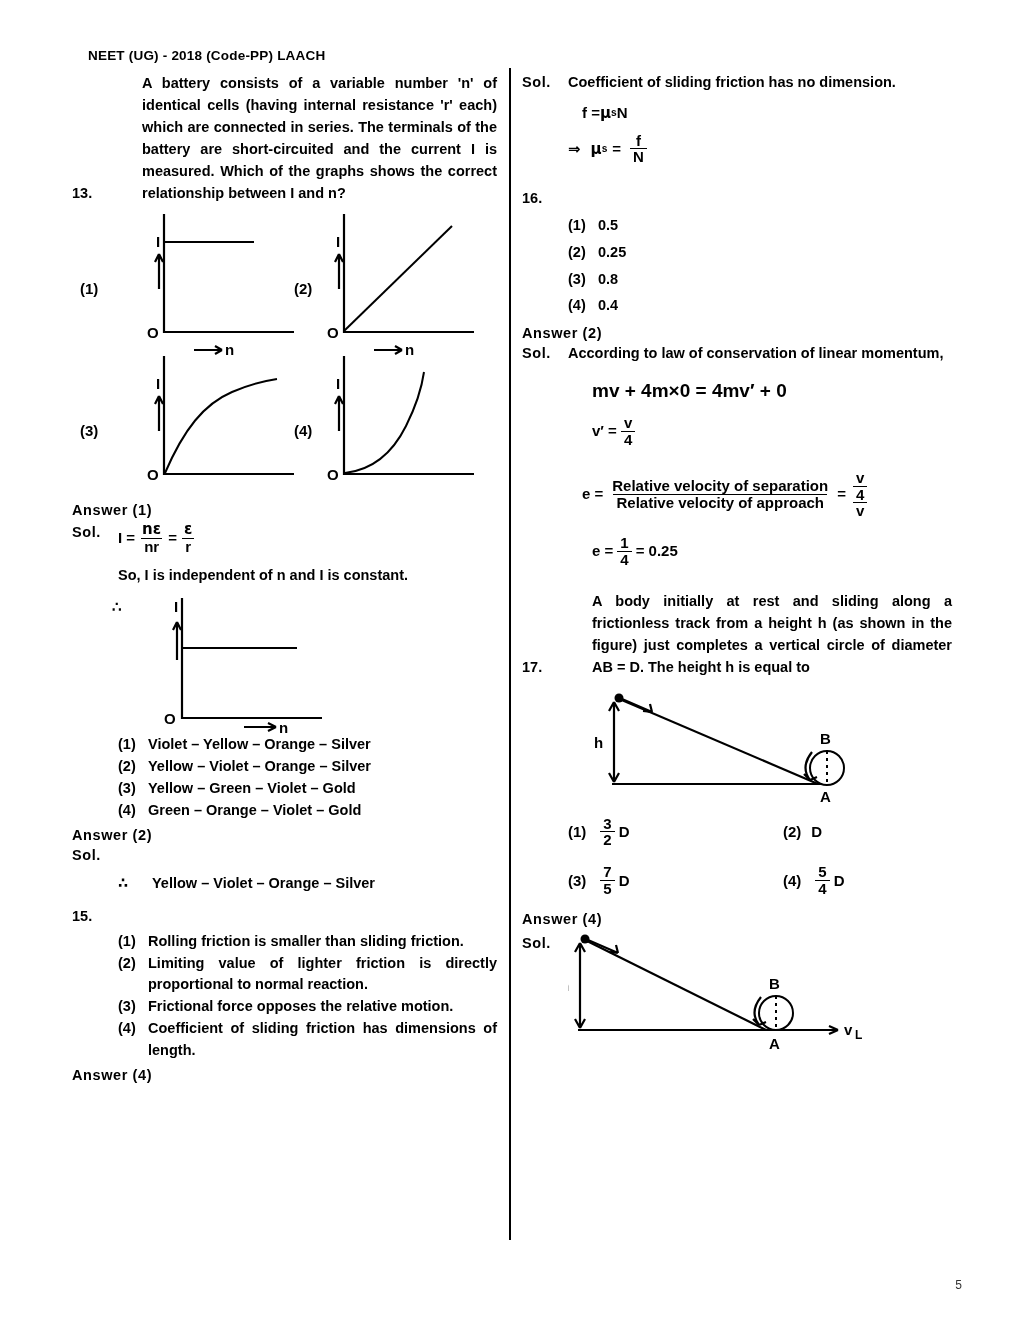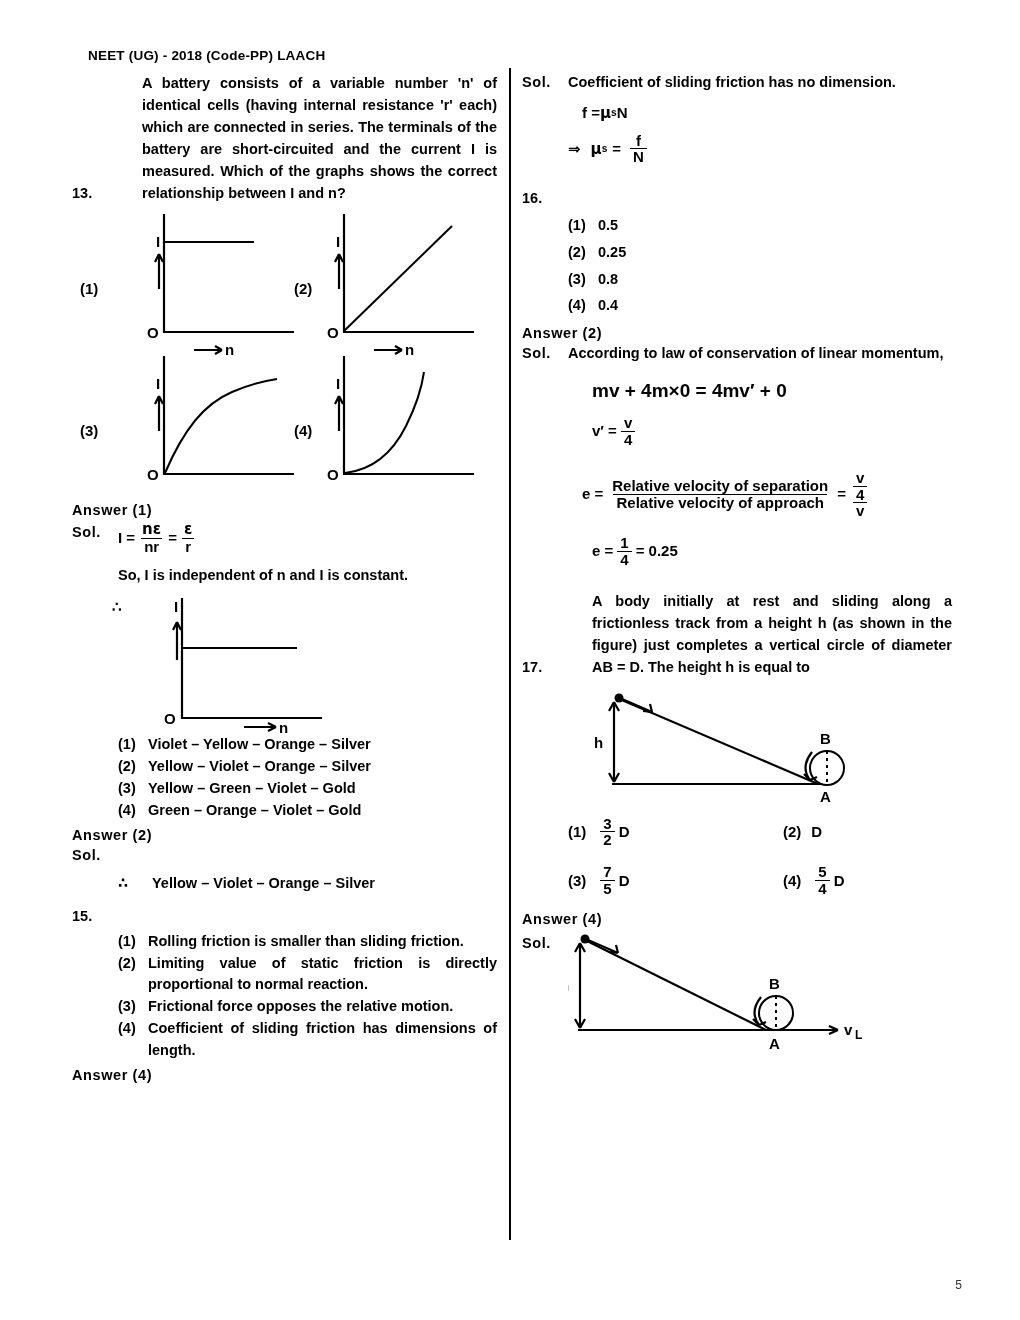--- a/index.html
+++ b/index.html
@@ -197,21 +197,21 @@
     <div class="qrow" style="margin-top:10px;">
       <div class="qnum">15.</div>
     </div>
 
     <div class="opt" style="margin-top:4px;">
       <div class="on">(1)</div>
       <div class="ol">Rolling friction is smaller than sliding friction.</div>
     </div>
     <div class="opt">
       <div class="on">(2)</div>
-      <div class="ol">Limiting value of static friction is directly proportional to normal reaction.</div>
+      <div class="ol">Limiting value of lighter friction is directly proportional to normal reaction.</div>
     </div>
     <div class="opt">
       <div class="on">(3)</div>
       <div class="ol">Frictional force opposes the relative motion.</div>
     </div>
     <div class="opt">
       <div class="on">(4)</div>
       <div class="ol">Coefficient of sliding friction has dimensions of length.</div>
     </div>
 

